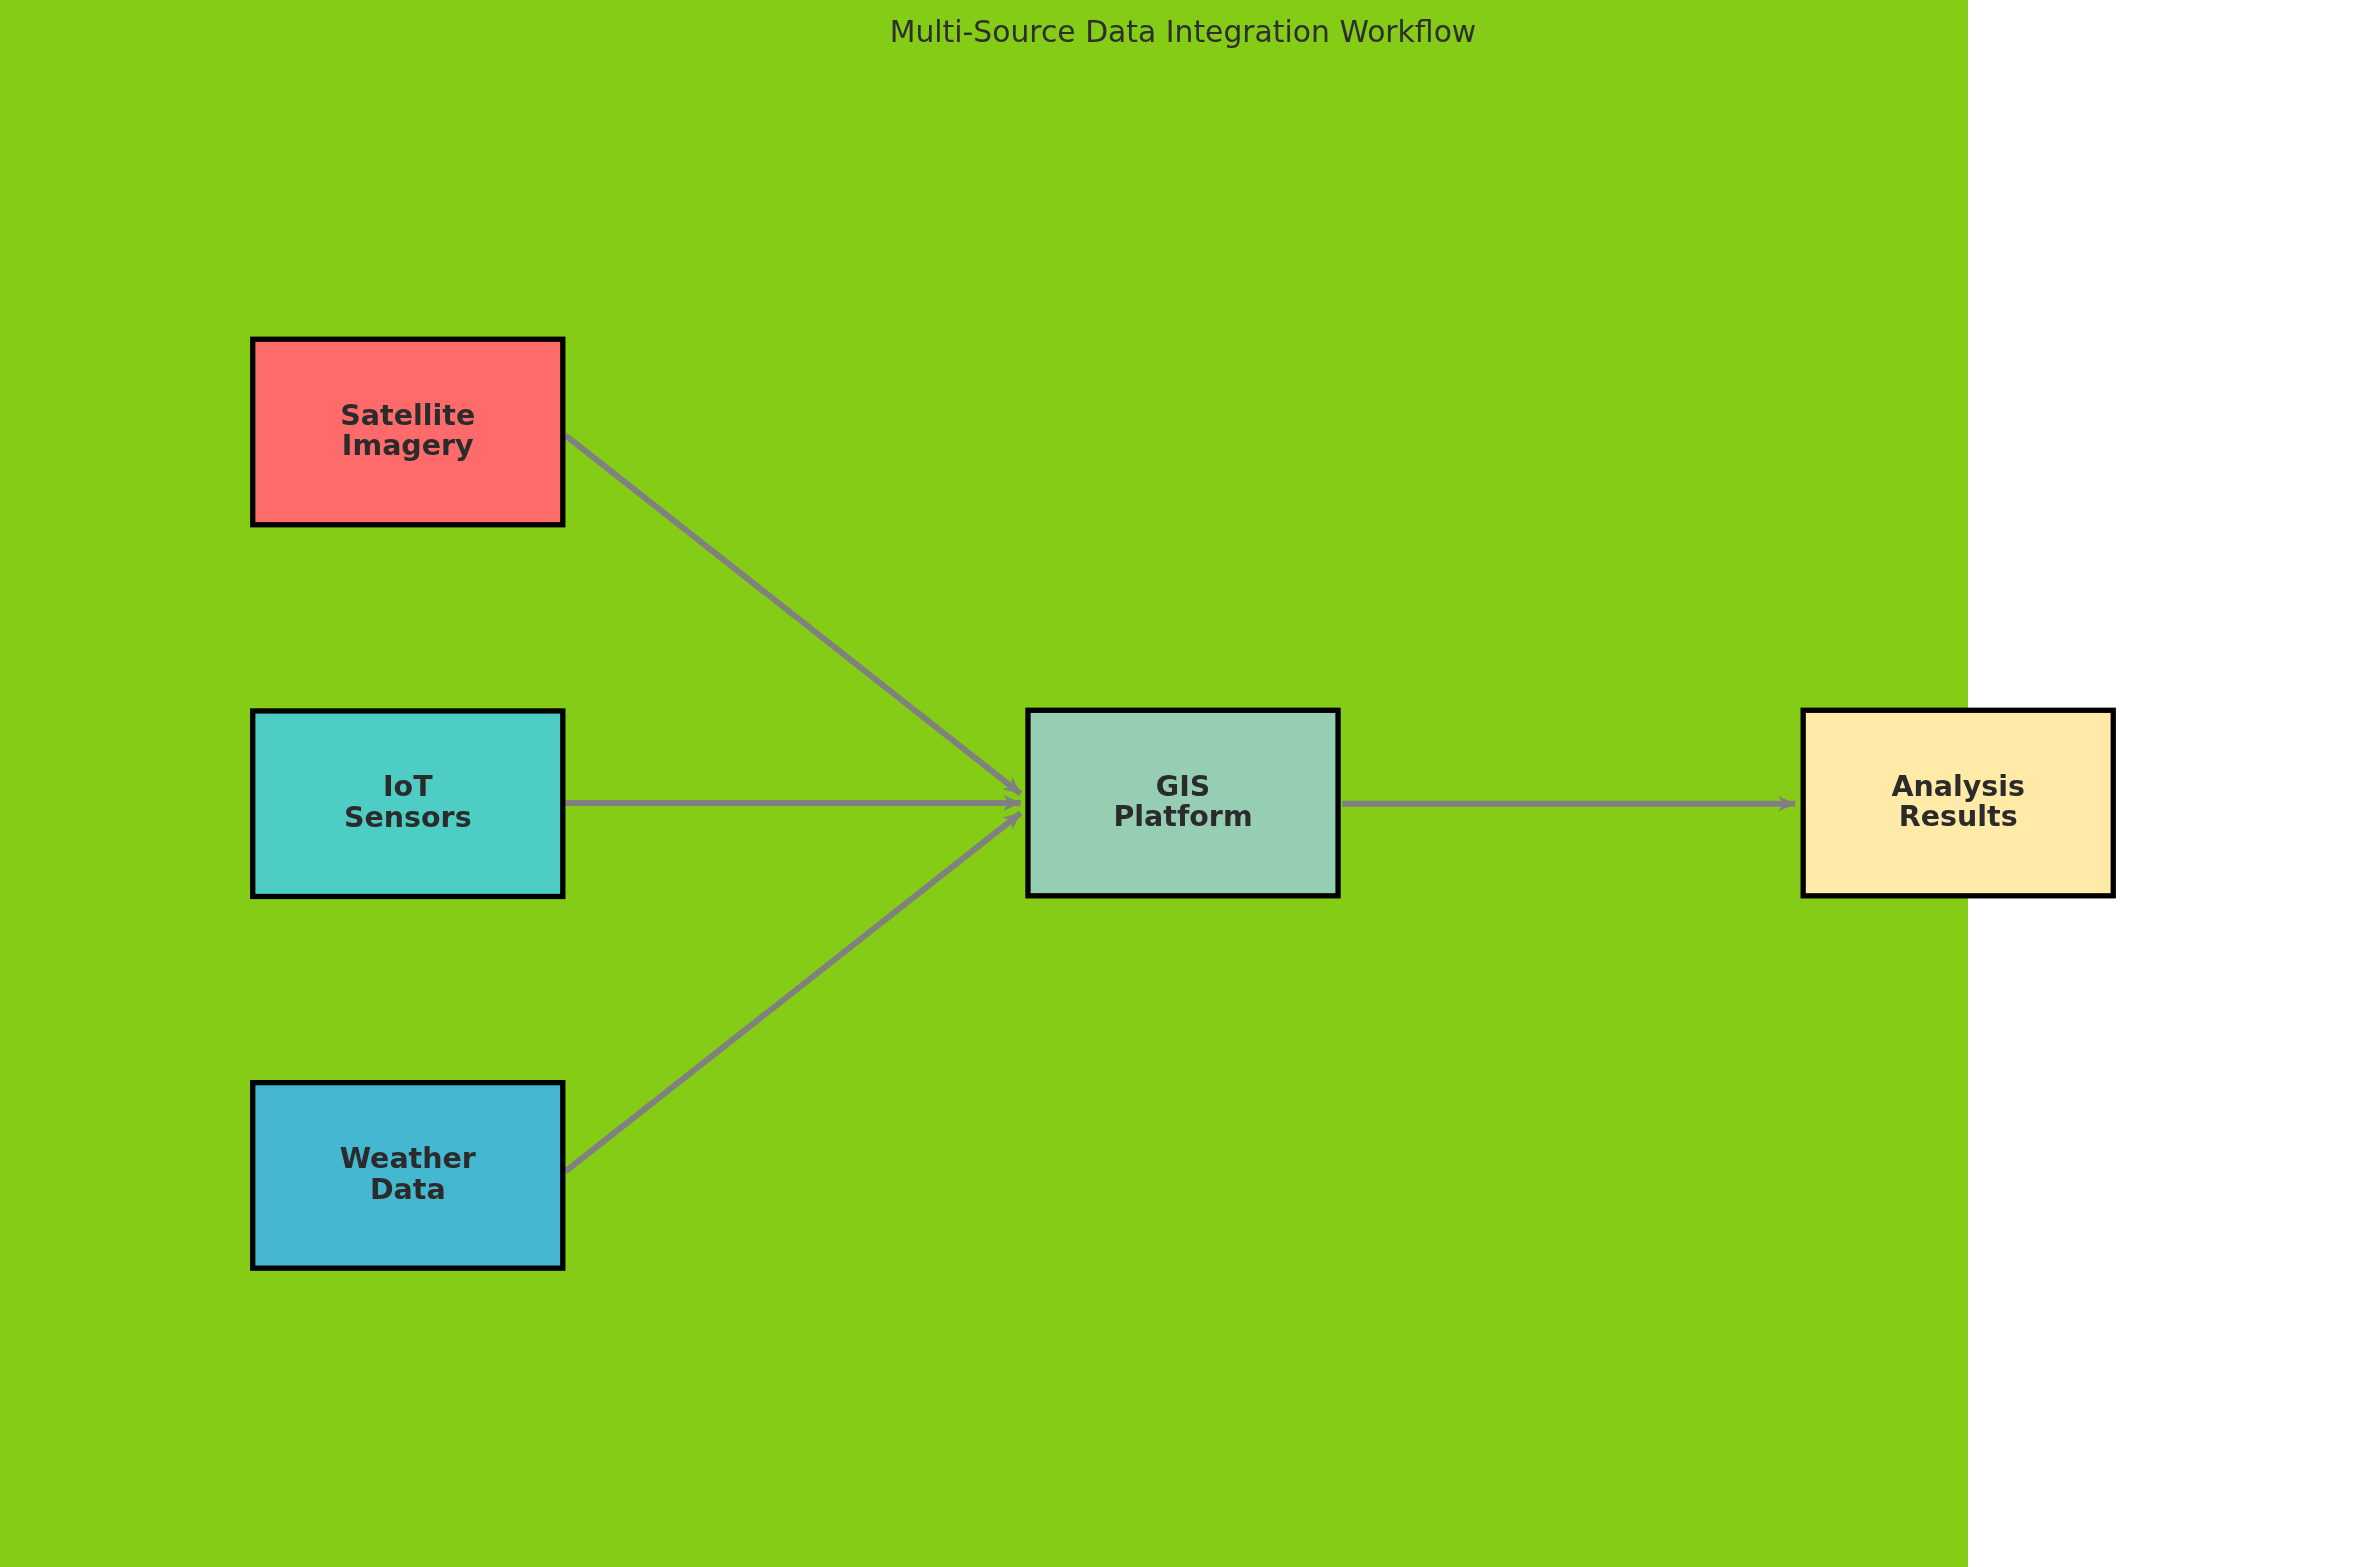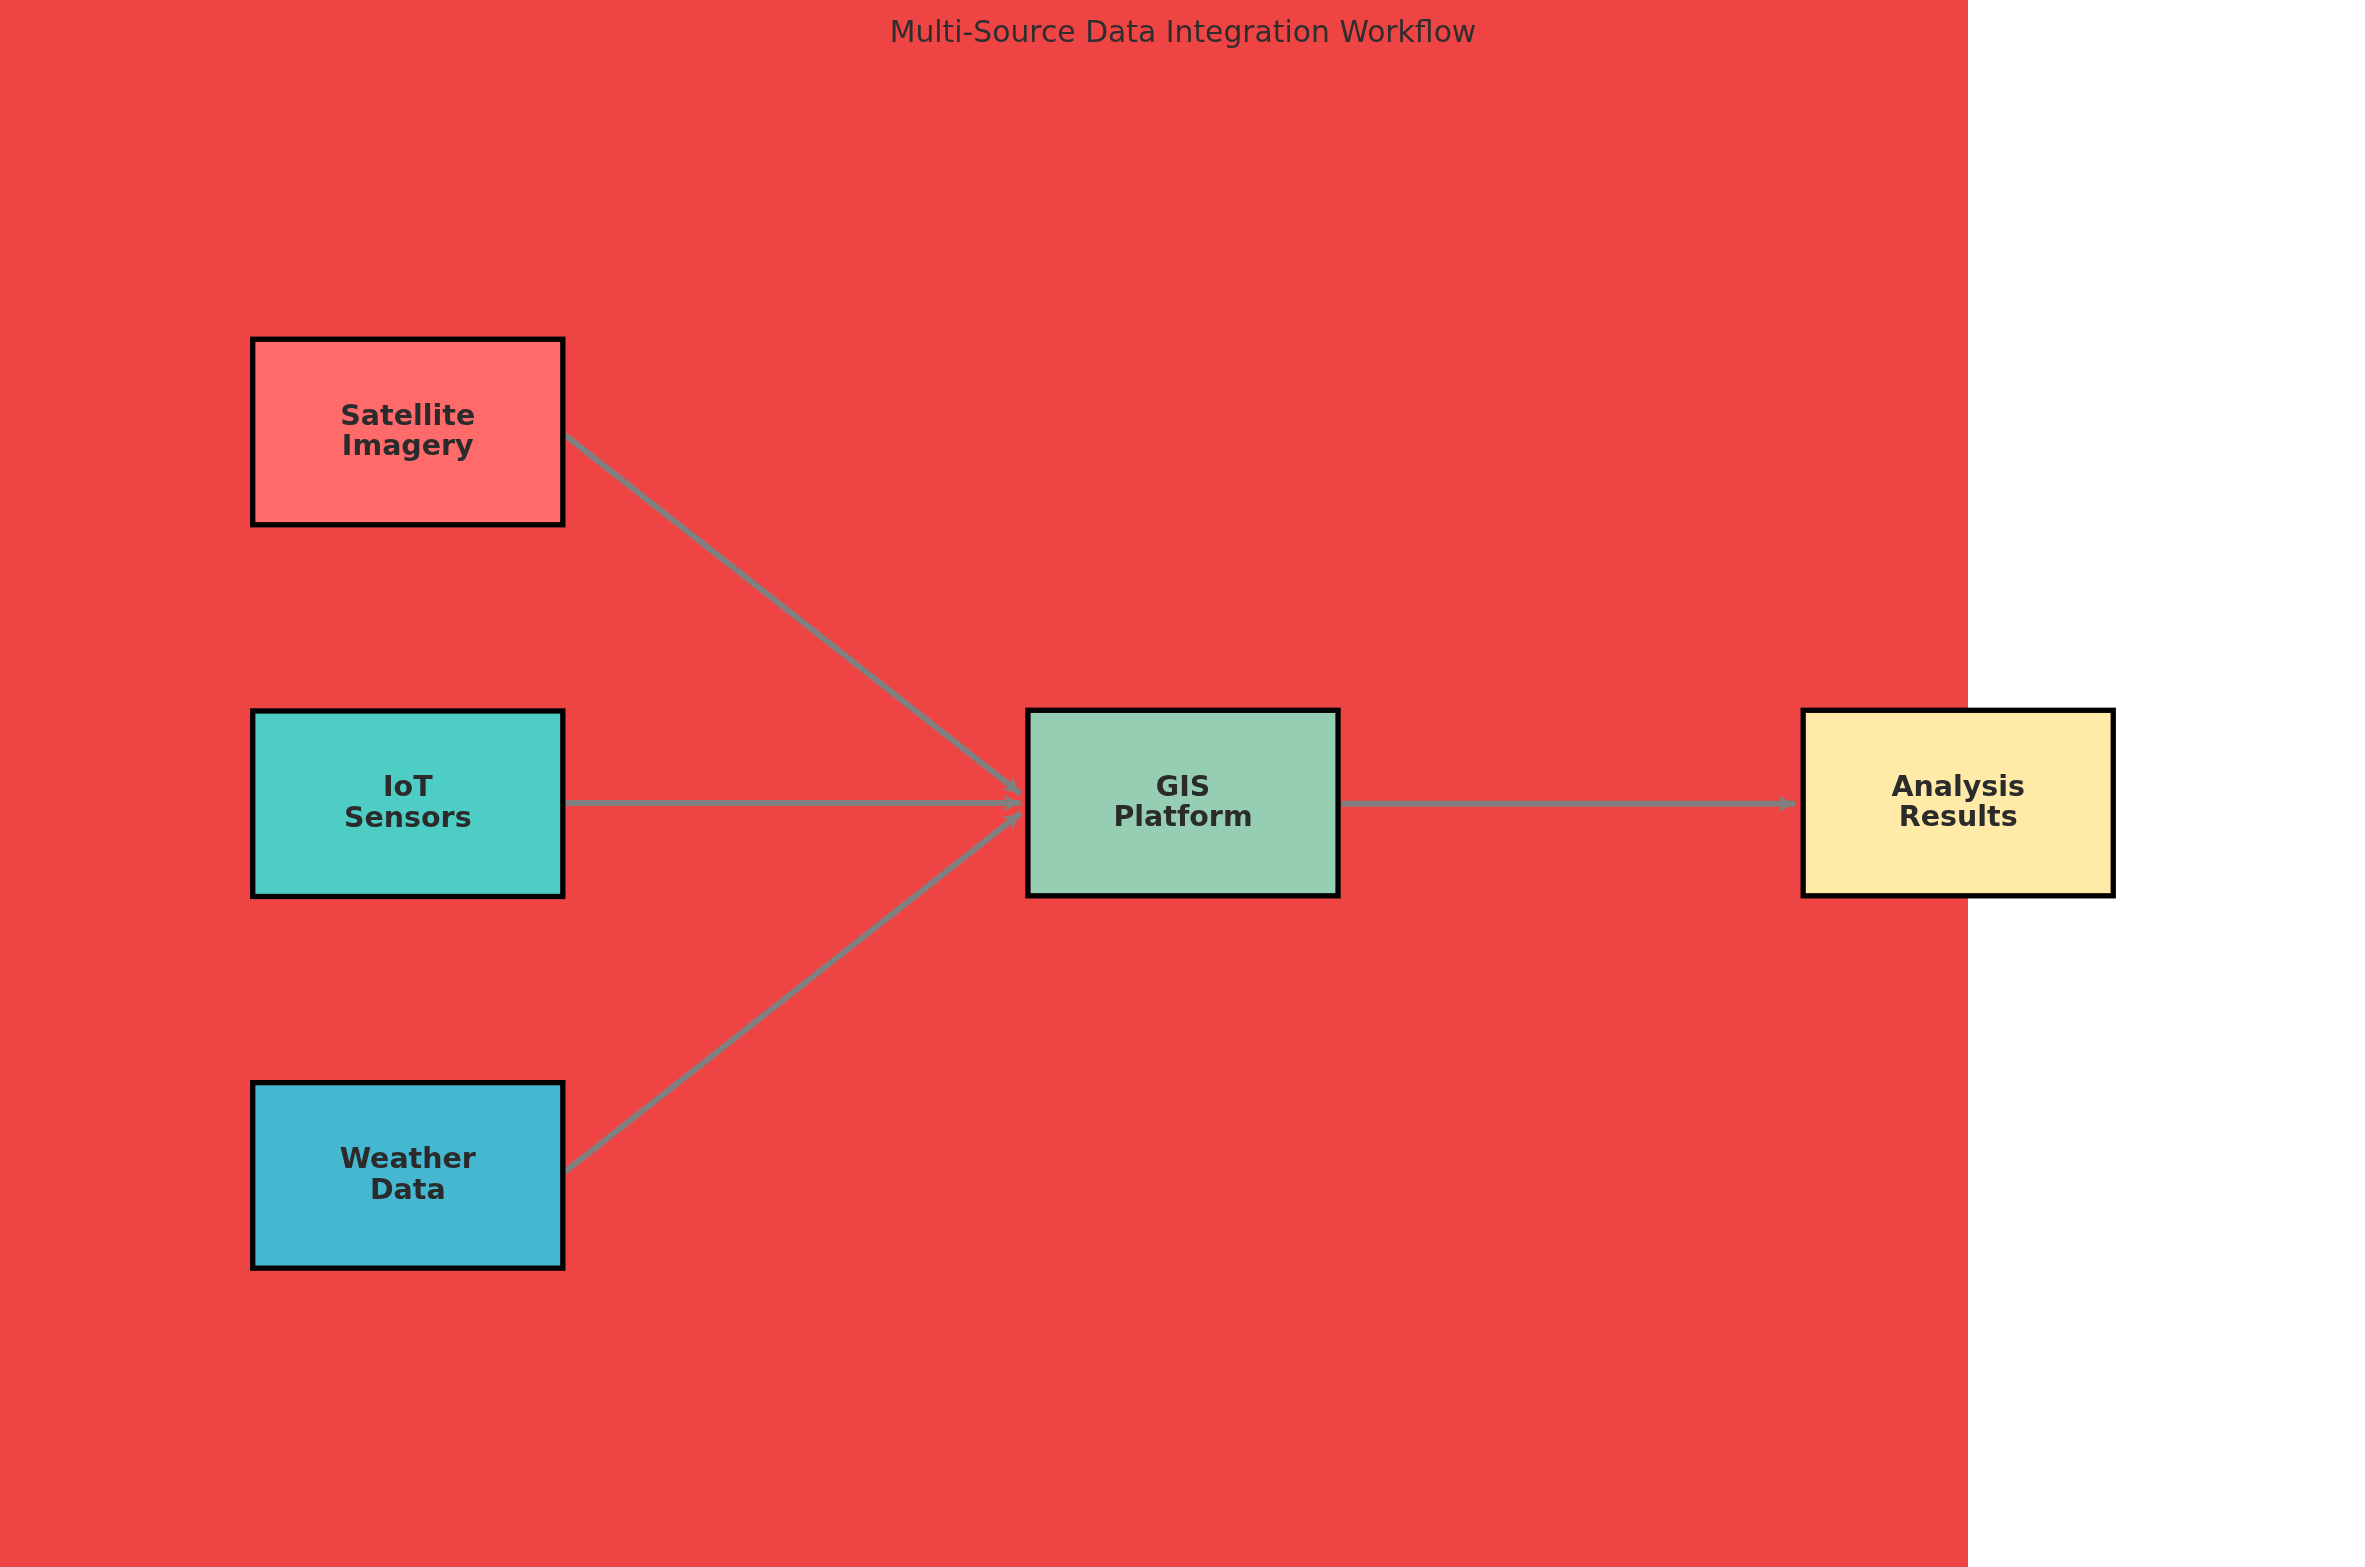--- a/index.html
+++ b/index.html
@@ -4,21 +4,21 @@
 <style>
   html, body {
     margin: 0;
     padding: 0;
     background: #ffffff;
   }
   #canvas {
     position: relative;
     width: 1968px;
     height: 1567px;
-    background: #ef4444;
+    background: #84cc16;
     font-family: "DejaVu Sans", "Liberation Sans", sans-serif;
   }
   svg { display: block; }
   .diagram-title {
     font-family: "DejaVu Sans", "Liberation Sans", sans-serif;
     font-size: 45px;
     font-weight: 400;
     fill: #2e2e2e;
   }
   .node-rect {

